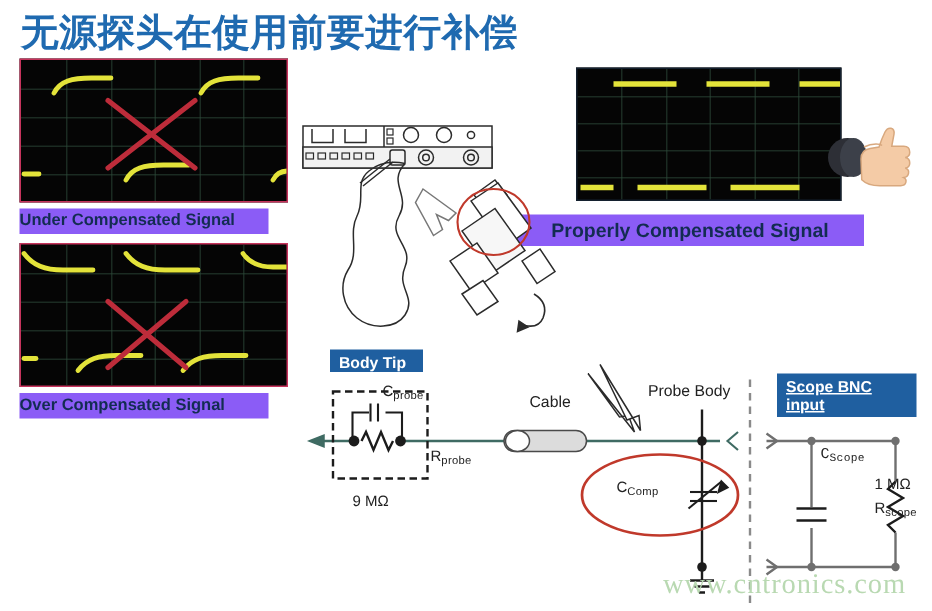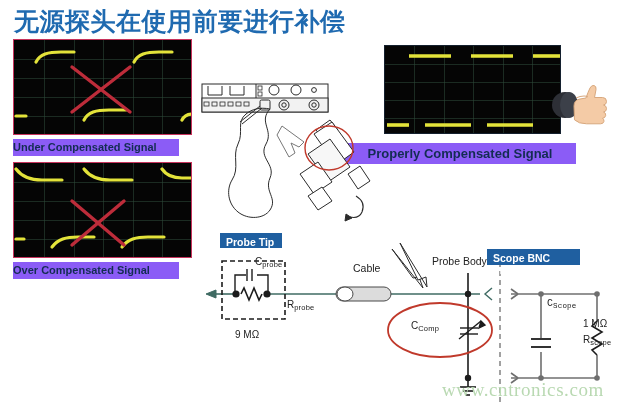--- a/index.html
+++ b/index.html
@@ -291,22 +291,22 @@
 
     <g stroke="#1c1c1c" stroke-width="1.8">
       <line x1="531" y1="114" x2="551" y2="114"></line>
       <line x1="531" y1="122" x2="551" y2="122"></line>
     </g>
 
     <polyline points="597,96 592,101 602,107 592,113 602,119 592,125 597,130" fill="none" stroke="#1c1c1c" stroke-width="1.6"></polyline>
   </svg>
 </div>
 
-<div class="badge" style="left:220px;top:233px;width:62px;height:15px;">Probe Tip</div>
-<div class="badge" style="left:487px;top:249px;width:93px;height:16px;">Scope BNC
+<div class="badge" style="left:220px;top:233px;width:62px;height:15px;">Body Tip</div>
+<div class="badge" style="left:518px;top:249px;width:93px;height:29px;text-decoration:underline;">Scope BNC
 input</div>
 
 <div class="ctext" style="left:255px;top:256px;">
   <span>C</span><span class="sub">probe</span>
 </div>
 <div class="ctext" style="left:243px;top:299px;padding-left:44px;">
   <span>R</span><span class="sub">probe</span>
 </div>
 <div class="ctext" style="left:235px;top:329px;">9 MΩ</div>
 <div class="ctext lbl" style="left:353px;top:262px;">Cable</div>

